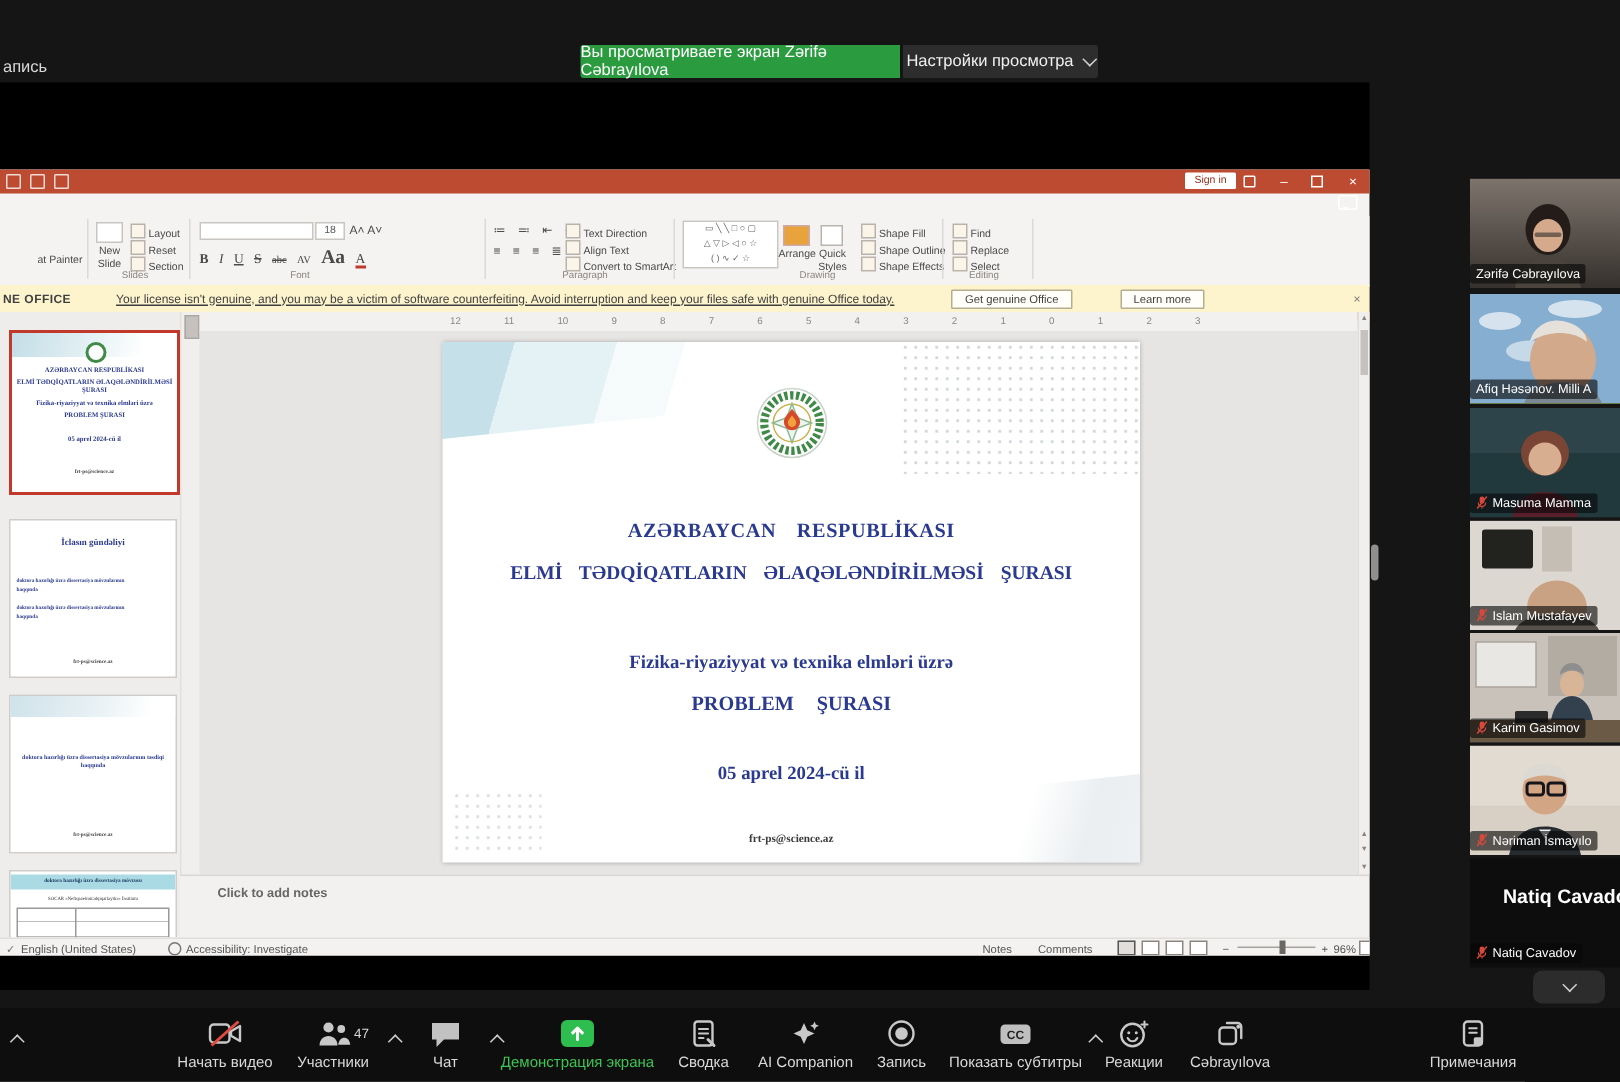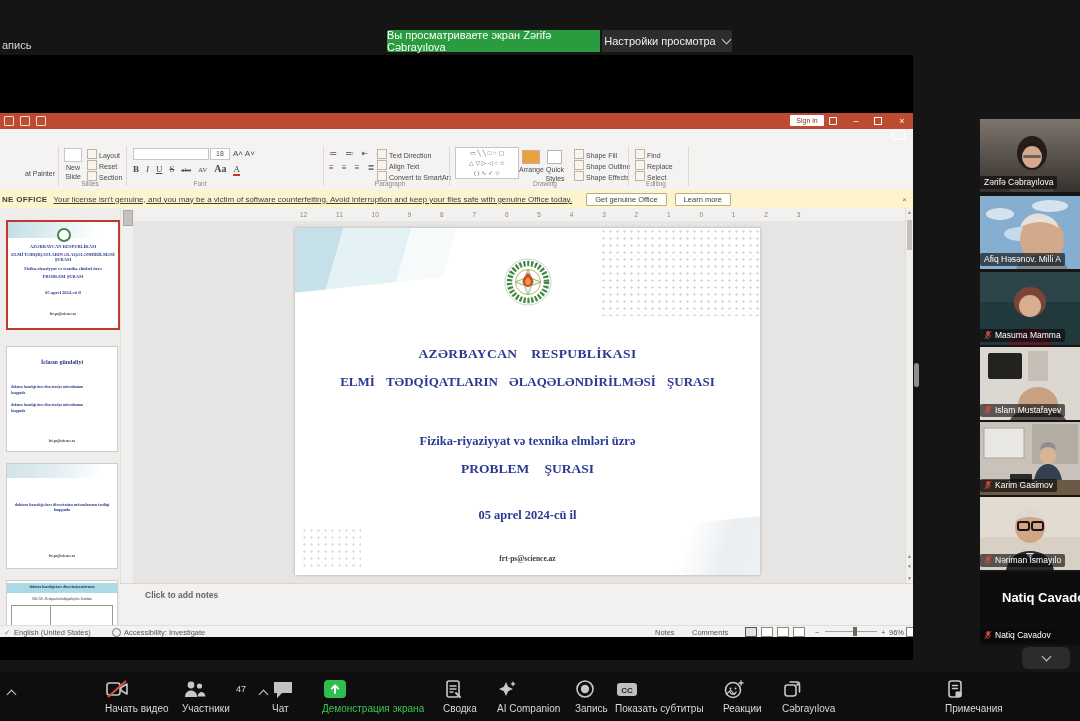--- a/index.html
+++ b/index.html
@@ -32,21 +32,21 @@
   .combubble:after{content:"";position:absolute;left:2px;bottom:-3px;border:2px solid transparent;border-top-color:#fff;}
   
   .ribbon{left:0;top:31px;width:913px;height:46px;background:#f5f3f2;border-bottom:1px solid #e4e1de;font-size:7px;color:#4a4a4a;margin-left:25px;}
   .gdiv{position:absolute;top:2px;width:1px;height:40px;background:#dcd9d6;}
   .glabel{position:absolute;top:36px;font-size:6.5px;color:#8a857f;text-align:center;}
   .rbox{position:absolute;background:#fff;border:1px solid #c9c5c1;}
   .rtxt{position:absolute;white-space:nowrap;color:#4a4a4a;}
   .fbtn{font-family:"Liberation Serif",serif;font-size:9px;margin-right:5px;}
   .mini-ic{display:inline-block;width:8px;height:8px;border:1px solid #b8b3ad;background:#fbf4e8;margin-right:2px;vertical-align:-1px;}
   
-  .warnbar{left:0;top:77px;width:913px;height:18px;background:var(--warning-bg,#fdf3cd);border-bottom:6px solid #f97316;display:flex;align-items:center;font-size:8px;color:#3f3f3f;}
+  .warnbar{left:0;top:77px;width:913px;height:18px;background:var(--warning-bg,#fdf3cd);border-bottom:6px solid #f97316;display:flex;align-items:center;font-size:8px;color:#3f3f3f;gap:24px;}
   .warnbtn{border:1px solid #b5ad8d;background:#fffef8;padding:1px 8px;margin-left:8px;font-size:7.5px;white-space:nowrap;border-radius:1px;}
   
   .thumbpanel{left:0;top:95px;width:120px;height:417px;background:#efedec;overflow:hidden;}
   .thumb{position:absolute;left:6px;width:110px;background:#fff;border:1px solid #cfccc9;overflow:hidden;}
   .thumb.sel{border:2px solid #c0392b;}
   .tmini{font-family:"Liberation Serif",serif;color:#2b3a91;text-align:center;font-weight:bold;}
   .scrollstrip{left:120px;top:95px;width:13px;height:417px;background:#f1efee;border-left:1px solid #e2dfdc;}
   .ruler{left:133px;top:95px;width:772px;height:13px;background:#f3f1f0;border-bottom:1px solid #dad7d4;}
   .rulernums{position:absolute;left:167px;top:3px;width:600px;color:#8a857f;font-size:6.5px;word-spacing:27px;white-space:nowrap;}
   .canvas{left:133px;top:108px;width:772px;height:362px;background:#e7e5e3;}
@@ -59,21 +59,21 @@
   .viewic{display:inline-block;width:10px;height:8px;border:1px solid #8a857f;margin-left:3px;background:#fff;}
   
   .tile{position:absolute;left:980px;width:100px;height:73px;background:#242424;overflow:hidden;}
   .tile.active{box-shadow:inset 0 0 0 2px var(--active-border,#aed14c);}
   .plabel{position:absolute;left:0;bottom:3px;background:rgba(8,8,8,.62);color:#fff;font-size:8.5px;padding:1px 4px 2px;
           display:flex;align-items:center;gap:3px;white-space:nowrap;max-width:96px;overflow:hidden;border-radius:2px;}
   .micmute{flex:0 0 auto;width:8px;height:10px;}
   .chevbtn{left:1022px;top:647px;width:48px;height:22px;background:#2c2c2c;border-radius:6px;display:flex;align-items:center;justify-content:center;}
   
   .toolbar{left:0;top:672px;width:1080px;height:49px;background:#0e0e0e;}
-  .tbi{position:absolute;top:7px;display:flex;flex-direction:column;align-items:flex-start;gap:4px;color:#d9d9d9;font-size:10px;white-space:nowrap;}
+  .tbi{position:absolute;top:7px;display:flex;flex-direction:column;align-items:center;gap:4px;color:#d9d9d9;font-size:10px;white-space:nowrap;}
   .tbi .lbl{color:#d9d9d9;}
   .tbi.green .lbl{color:var(--accent-green-label,#3cc553);}
   .badge{position:absolute;font-size:9px;color:#d9d9d9;}
   .divider-handle{left:914px;top:363px;width:5px;height:24px;background:#8f8f8f;border-radius:3px;}
 </style>
 </head>
 <body>
 
 <div id="root">
 
@@ -136,21 +136,21 @@
       <div class="rbox" style="left:108px;top:4px;width:74px;height:10px;"></div>
       <div class="rbox" style="left:185px;top:4px;width:18px;height:10px;font-size:7px;color:#555;text-align:center;line-height:10px;">18</div>
       <div class="rtxt" style="left:208px;top:5px;font-size:8px;">A˄ A˅</div>
       <div class="rtxt" style="left:108px;top:19px;">
         <span class="fbtn" style="font-weight:bold;">B</span>
         <span class="fbtn" style="font-style:italic;">I</span>
         <span class="fbtn" style="text-decoration:underline;">U</span>
         <span class="fbtn" style="text-decoration:line-through;">S</span>
         <span class="fbtn" style="font-size:7px;text-decoration:line-through;">abc</span>
         <span class="fbtn" style="font-size:7px;">AV</span>
-        <span class="fbtn" style="font-size:10px;font-weight:bold;">Aa</span>
+        <span class="fbtn" style="font-size:13px;font-weight:bold;">Aa</span>
         <span class="fbtn" style="border-bottom:2px solid #c0392b;">A</span>
       </div>
       <div class="glabel" style="left:155px;width:40px;">Font</div>
       <div class="gdiv" style="left:298px;"></div>
 
       <div class="rtxt" style="left:304px;top:5px;font-size:8px;letter-spacing:3px;">≔ ≕ ⇤ ⇥</div>
       <div class="rtxt" style="left:304px;top:19px;font-size:8px;letter-spacing:3px;">≡ ≡ ≡ ≣</div>
       <div class="rtxt" style="left:352px;top:5px;"><span class="mini-ic"></span><span>Text Direction</span></div>
       <div class="rtxt" style="left:352px;top:16px;"><span class="mini-ic"></span><span>Align Text</span></div>
       <div class="rtxt" style="left:352px;top:27px;"><span class="mini-ic"></span><span>Convert to SmartArt</span></div>

